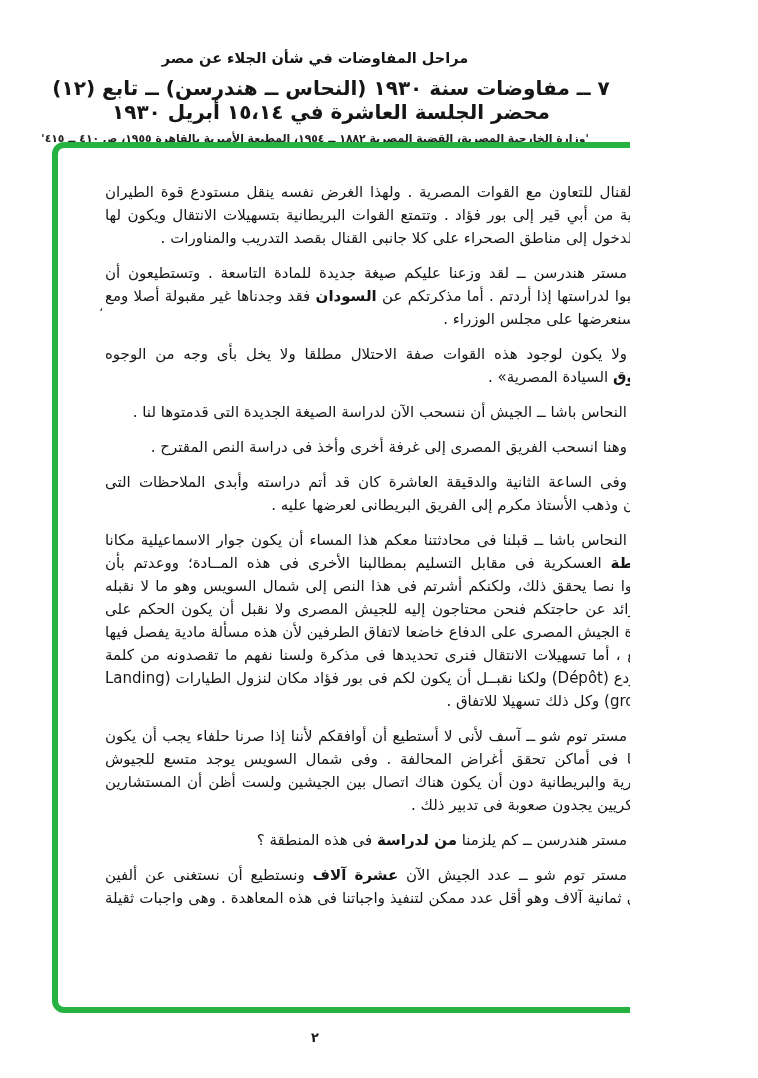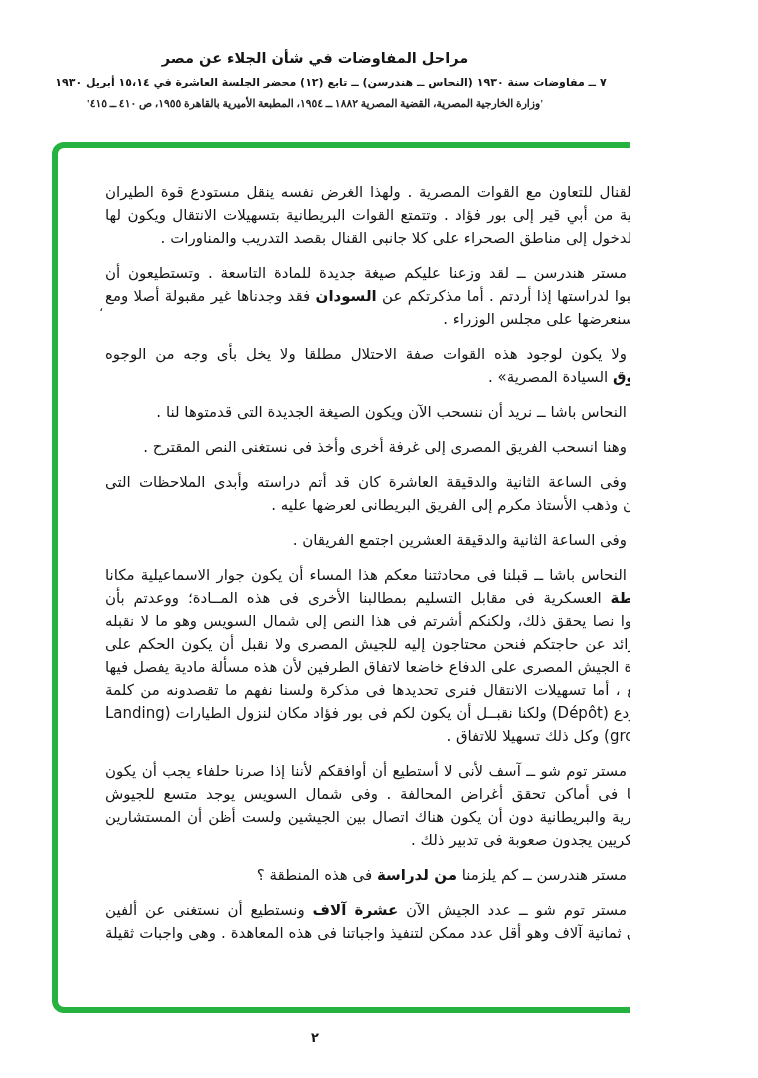--- a/index.html
+++ b/index.html
@@ -2,22 +2,22 @@
 <html lang="ar"><head>
 <meta charset="utf-8">
 <style>
   html, body { margin:0; padding:0; background:#ffffff; }
   .page {
     position:relative; width:630px; height:1078px; background:#ffffff;
     font-family:"DejaVu Sans", sans-serif; color:#161616; overflow:hidden;
   }
   .header { position:absolute; top:50px; left:0; right:0; text-align:center; direction:rtl; }
   .h-title { font-size:14.5px; font-weight:700; letter-spacing:0.2px; }
-  .h-sub   { font-size:11px; font-weight:700; margin-top:10px;padding-left:32px; }
-  .h-src   { font-size:10.8px; font-weight:700; margin-top:8px; color:#222;font-family:Liberation Serif, serif; }
+  .h-sub   { font-size:20px; font-weight:700; margin-top:10px;padding-left:32px; }
+  .h-src   { font-size:10.8px; font-weight:700; margin-top:8px; color:#222; }
   .frame {
     position:absolute; left:52px; top:142px; width:651px; height:871px;
     box-sizing:border-box; border:6px solid #25b240; border-radius:12px;
     background:transparent;
   }
   .content {
     direction:rtl; text-align:justify;
     margin:33px 34px 0 47px;
     font-size:15px; line-height:23px;
   }
@@ -36,24 +36,23 @@
     <div class="h-title">مراحل المفاوضات في شأن الجلاء عن مصر</div>
     <div class="h-sub">٧ ــ مفاوضات سنة ١٩٣٠ (النحاس ــ هندرسن) ــ تابع (١٢) محضر الجلسة العاشرة في ١٥،١٤ أبريل ١٩٣٠</div>
     <div class="h-src">'وزارة الخارجية المصرية، القضية المصرية ١٨٨٢ ــ ١٩٥٤، المطبعة الأميرية بالقاهرة ١٩٥٥، ص ٤١٠ ــ ٤١٥'</div>
   </div>
 
   <div class="frame" style="border-color: rgb(37, 178, 64);">
     <div class="content">
         <p class="">عن القنال للتعاون مع القوات المصرية . ولهذا الغرض نفسه ينقل مستودع قوة الطيران الملكية من أبي قير إلى بور فؤاد . وتتمتع القوات البريطانية بتسهيلات الانتقال ويكون لها حق الدخول إلى مناطق الصحراء على كلا جانبى القنال بقصد التدريب والمناورات .</p>
         <p class="indent">مستر هندرسن ــ لقد وزعنا عليكم صيغة جديدة للمادة التاسعة . وتستطيعون أن تنسحبوا لدراستها إذا أردتم . أما مذكرتكم عن <b>السودان</b> فقد وجدناها غير مقبولة أصلا ومع ذلك سنعرضها على مجلس الوزراء .</p>
         <p class="indent">ولا يكون لوجود هذه القوات صفة الاحتلال مطلقا ولا يخل بأى وجه من الوجوه <b>بحقوق</b> السيادة المصرية» .</p>
-        <p class="indent">النحاس باشا ــ نريد أن ننسحب الآن ويكون الصيغة الجديدة التى قدمتوها لنا .</p>
-        <p class="indent">وهنا انسحب الفريق المصرى إلى غرفة أخرى وأخذ فى نستغنى النص المقترح .</p>
+        <p class="indent">النحاس باشا ــ الجيش أن ننسحب الآن لدراسة الصيغة الجديدة التى قدمتوها لنا .</p>
+        <p class="indent">وهنا انسحب الفريق المصرى إلى غرفة أخرى وأخذ فى دراسة النص المقترح .</p>
         <p class="indent">وفى الساعة الثانية والدقيقة العاشرة كان قد أتم دراسته وأبدى الملاحظات التى يجدون وذهب الأستاذ مكرم إلى الفريق البريطانى لعرضها عليه .</p>
-        <p class="indent">وفى الساعة الثانية والدقيقة العشرين اجتمع الفريقان .</p>
         <p class="indent">النحاس باشا ــ قبلنا فى محادثتنا معكم هذا المساء أن يكون جوار الاسماعيلية مكانا <b>للنقطة</b> العسكرية فى مقابل التسليم بمطالبنا الأخرى فى هذه المــادة؛ ووعدتم بأن تضمنوا نصا يحقق ذلك، ولكنكم أشرتم فى هذا النص إلى شمال السويس وهو ما لا نقبله لأنه زائد عن حاجتكم فنحن محتاجون إليه للجيش المصرى ولا نقبل أن يكون الحكم على مقدرة الجيش المصرى على الدفاع خاضعا لاتفاق الطرفين لأن هذه مسألة مادية يفصل فيها الواقع ، أما تسهيلات الانتقال فنرى تحديدها فى مذكرة ولسنا نفهم ما تقصدونه من كلمة مستودع (Dépôt) ولكنا نقبــل أن يكون لكم فى بور فؤاد مكان لنزول الطيارات (Landing ground) وكل ذلك تسهيلا للاتفاق .</p>
         <p class="indent">مستر توم شو ــ آسف لأنى لا أستطيع أن أوافقكم لأننا إذا صرنا حلفاء يجب أن يكون جيشنا فى أماكن تحقق أغراض المحالفة . وفى شمال السويس يوجد متسع للجيوش المصرية والبريطانية دون أن يكون هناك اتصال بين الجيشين ولست أظن أن المستشارين العسكريين يجدون صعوبة فى تدبير ذلك .</p>
         <p class="indent">مستر هندرسن ــ كم يلزمنا <b>من لدراسة</b> فى هذه المنطقة ؟</p>
         <p class="indent">مستر توم شو ــ عدد الجيش الآن <b>عشرة آلاف</b> ونستطيع أن نستغنى عن ألفين فيبقى ثمانية آلاف وهو أقل عدد ممكن لتنفيذ واجباتنا فى هذه المعاهدة . وهى واجبات ثقيلة .</p>
       </div>
   </div>
 
   <span class="stray">،</span>
 
   <div class="page-num">٢</div>

